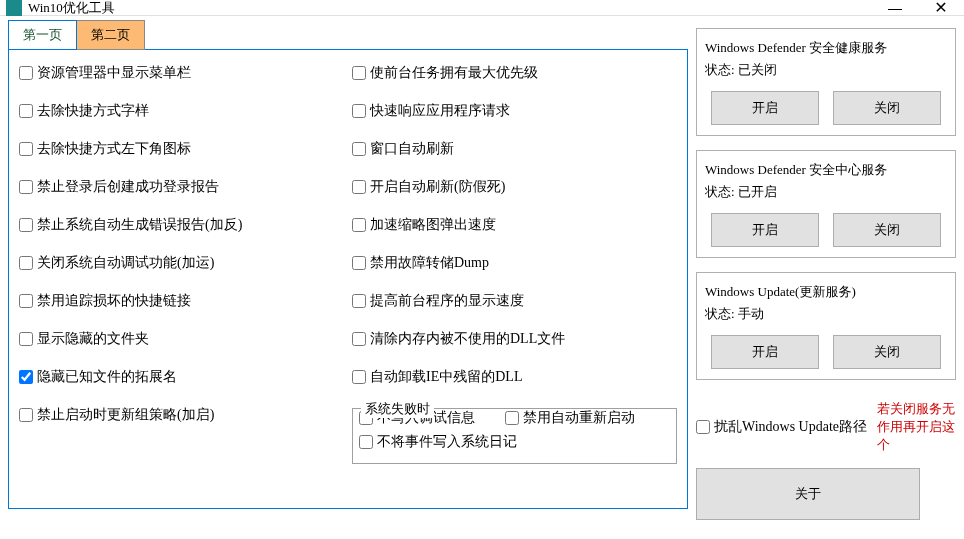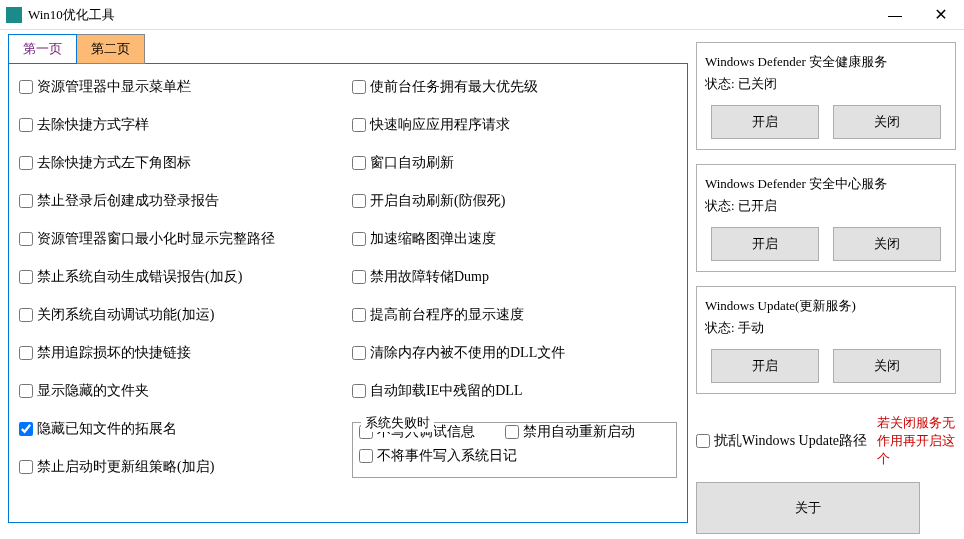--- a/index.html
+++ b/index.html
@@ -9,21 +9,21 @@
     }
     body {
       font-family: "SimSun", "宋体", serif;
       font-size: 13px;
       background: #ffffff;
       width: 964px;
       height: 539px;
       overflow: hidden;
     }
     .titlebar {
-      height: 30px;
+      height: 16px;
       display: flex;
       align-items: center;
       padding: 0 0 0 6px;
       border-bottom: 1px solid #e0e0e0;
     }
     .app-icon {
       width: 16px;
       height: 16px;
       background: #1a8a8a;
       margin-right: 6px;
@@ -67,21 +67,21 @@
     .tab {
       padding: 5px 14px;
       border: 1px solid #888;
       background: #fdba74;
       cursor: pointer;
       position: relative;
       font-size: 13px;
     }
     .tab.active {
       background: #fff;
-      color: #701a75;
+      color: #14532d;
       border-bottom: 1px solid #fff;
       z-index: 3;
       border-color: #0078d7;
     }
     .tab + .tab {
       margin-left: -1px;
     }
     .tab-content {
       border: 1px solid #0078d7;
       margin-top: -1px;
@@ -217,24 +217,20 @@
               <input type="checkbox" style="">
               <span>去除快捷方式字样</span>
             </label>
           <label class="chk-item">
               <input type="checkbox" style="">
               <span>去除快捷方式左下角图标</span>
             </label>
           <label class="chk-item">
               <input type="checkbox" style="">
               <span>禁止登录后创建成功登录报告</span>
-            </label>
-          <label class="chk-item">
-              <input type="checkbox" style="">
-              <span>资源管理器窗口最小化时显示完整路径</span>
             </label>
           <label class="chk-item">
               <input type="checkbox" style="">
               <span>禁止系统自动生成错误报告(加反)</span>
             </label>
           <label class="chk-item">
               <input type="checkbox" style="">
               <span>关闭系统自动调试功能(加运)</span>
             </label>
           <label class="chk-item">

